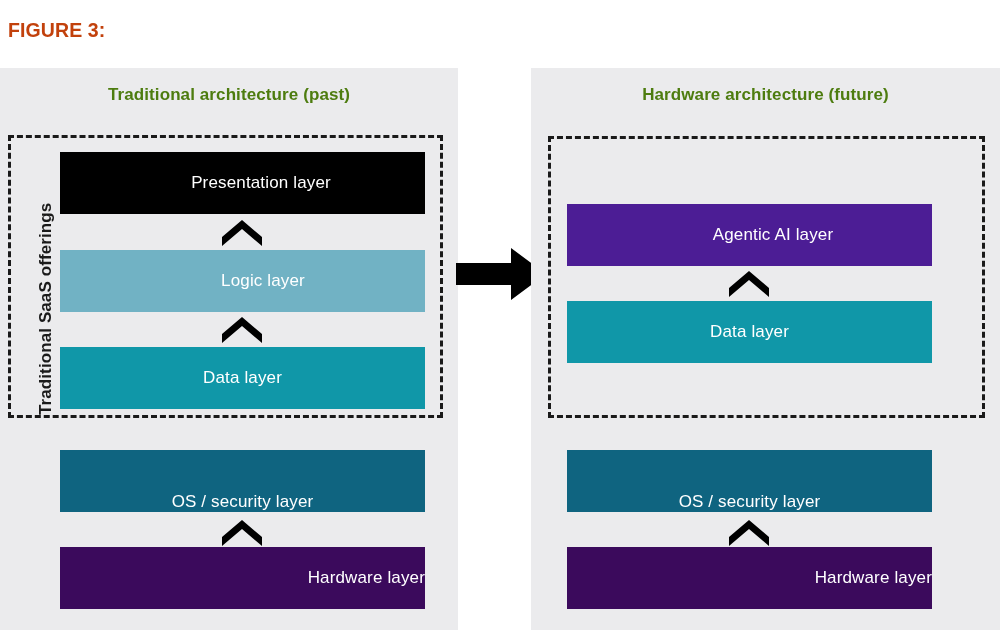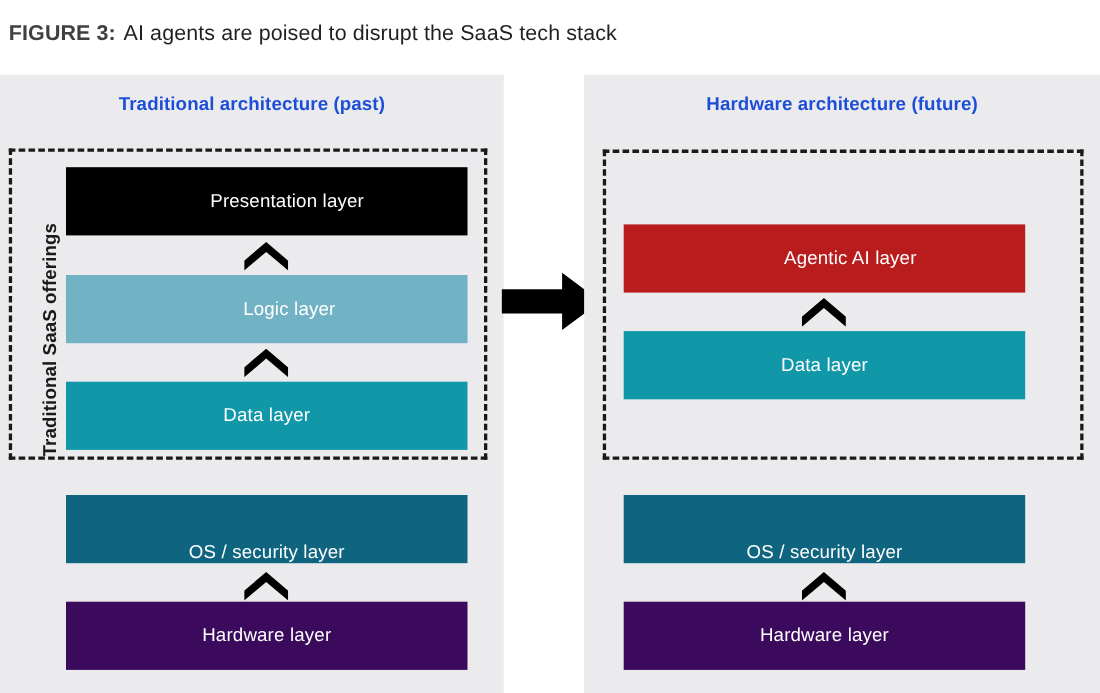--- a/index.html
+++ b/index.html
@@ -25,21 +25,21 @@
     height: 44px;
     display: flex;
     align-items: center;
     font-size: 19.5px;
     color: #231f20;
     letter-spacing: 0.1px;
     white-space: nowrap;
   }
   .figure-title .fig-label {
     font-weight: bold;
-    color: #404040;
+    color: #c2410c;
     margin-right: 7px;
   }
 
   
   .panels {
     position: absolute;
     left: 0;
     top: 68px;
     width: 1000px;
     height: 562px;
@@ -54,21 +54,21 @@
   .panel-right { left: 531px; width: 469px; }
 
   .panel-heading {
     position: absolute;
     top: 17px;
     left: 0;
     width: 100%;
     text-align: center;
     font-size: 17px;
     font-weight: bold;
-    color: #1d4ed8;
+    color: #4d7c0f;
     letter-spacing: 0.1px;
   }
 
   
   .dashed-box {
     position: absolute;
     border: 3px dashed #1a1a1a;
     box-sizing: border-box;
   }
   .dashed-left  { left: 8px;   top: 67px; width: 435px; height: 283px; }
@@ -108,21 +108,21 @@
   .rx  { left: 36px;  width: 365px; }
 
   .h-main { height: 62px; }
 
   .row-presentation { top: 84px; padding-left: 37px; }
   .row-logic        { top: 182px; padding-left: 41px; }
   .row-data-left    { top: 279px; }
   .row-agentic      { top: 136px; }
   .row-data-right   { top: 233px; }
   .row-os           { top: 382px; align-items: flex-end; }
-  .row-hardware     { top: 479px; }
+  .row-hardware     { top: 479px; justify-content: flex-end; }
 
   
   .chevron {
     position: absolute;
     width: 40px;
     height: 26px;
   }
   .chev-lx { left: 222px; }
   .chev-rx { left: 198px; }
 
@@ -138,21 +138,20 @@
     top: 180px;
     width: 90px;
     height: 52px;
   }
 </style>
 </head>
 <body>
 
 <div class="figure-title">
   <span class="fig-label">FIGURE 3:</span>
-  <span>AI agents are poised to disrupt the SaaS tech stack</span>
 </div>
 
 <div class="panels">
 
   <div class="panel panel-left">
 
     <div class="panel-heading">Traditional architecture (past)</div>
 
     <div class="dashed-box dashed-left"></div>
 
@@ -202,21 +201,21 @@
       <polygon points="0,15 55,15 55,0 90,26 55,52 55,37 0,37" fill="#000000"></polygon>
     </svg>
   </div>
 
   <div class="panel panel-right">
 
     <div class="panel-heading">Hardware architecture (future)</div>
 
     <div class="dashed-box dashed-right"></div>
 
-    <div class="layer rx h-main row-agentic" style="background:#b91c1c;padding-left:47px;">
+    <div class="layer rx h-main row-agentic" style="background:#4c1d95;padding-left:47px;">
       <span>Agentic AI layer</span>
     </div>
 
     <div class="chevron chev-rx chev-row-1r">
       <svg width="40" height="26" viewBox="0 0 40 26" xmlns="http://www.w3.org/2000/svg">
         <polygon points="20,0 40,17 40,26 20,9 0,26 0,17" fill="#000000"></polygon>
       </svg>
     </div>
 
     <div class="layer rx h-main row-data-right" style="background:#1097a8;">

